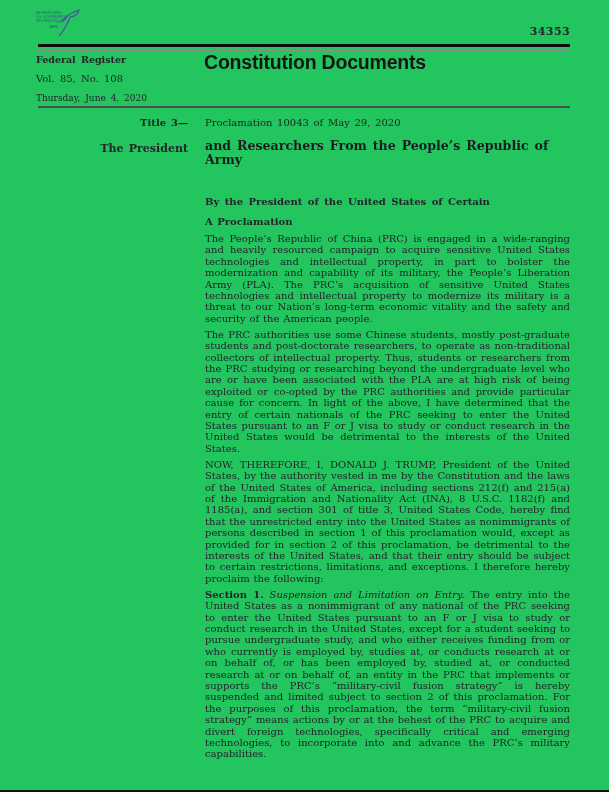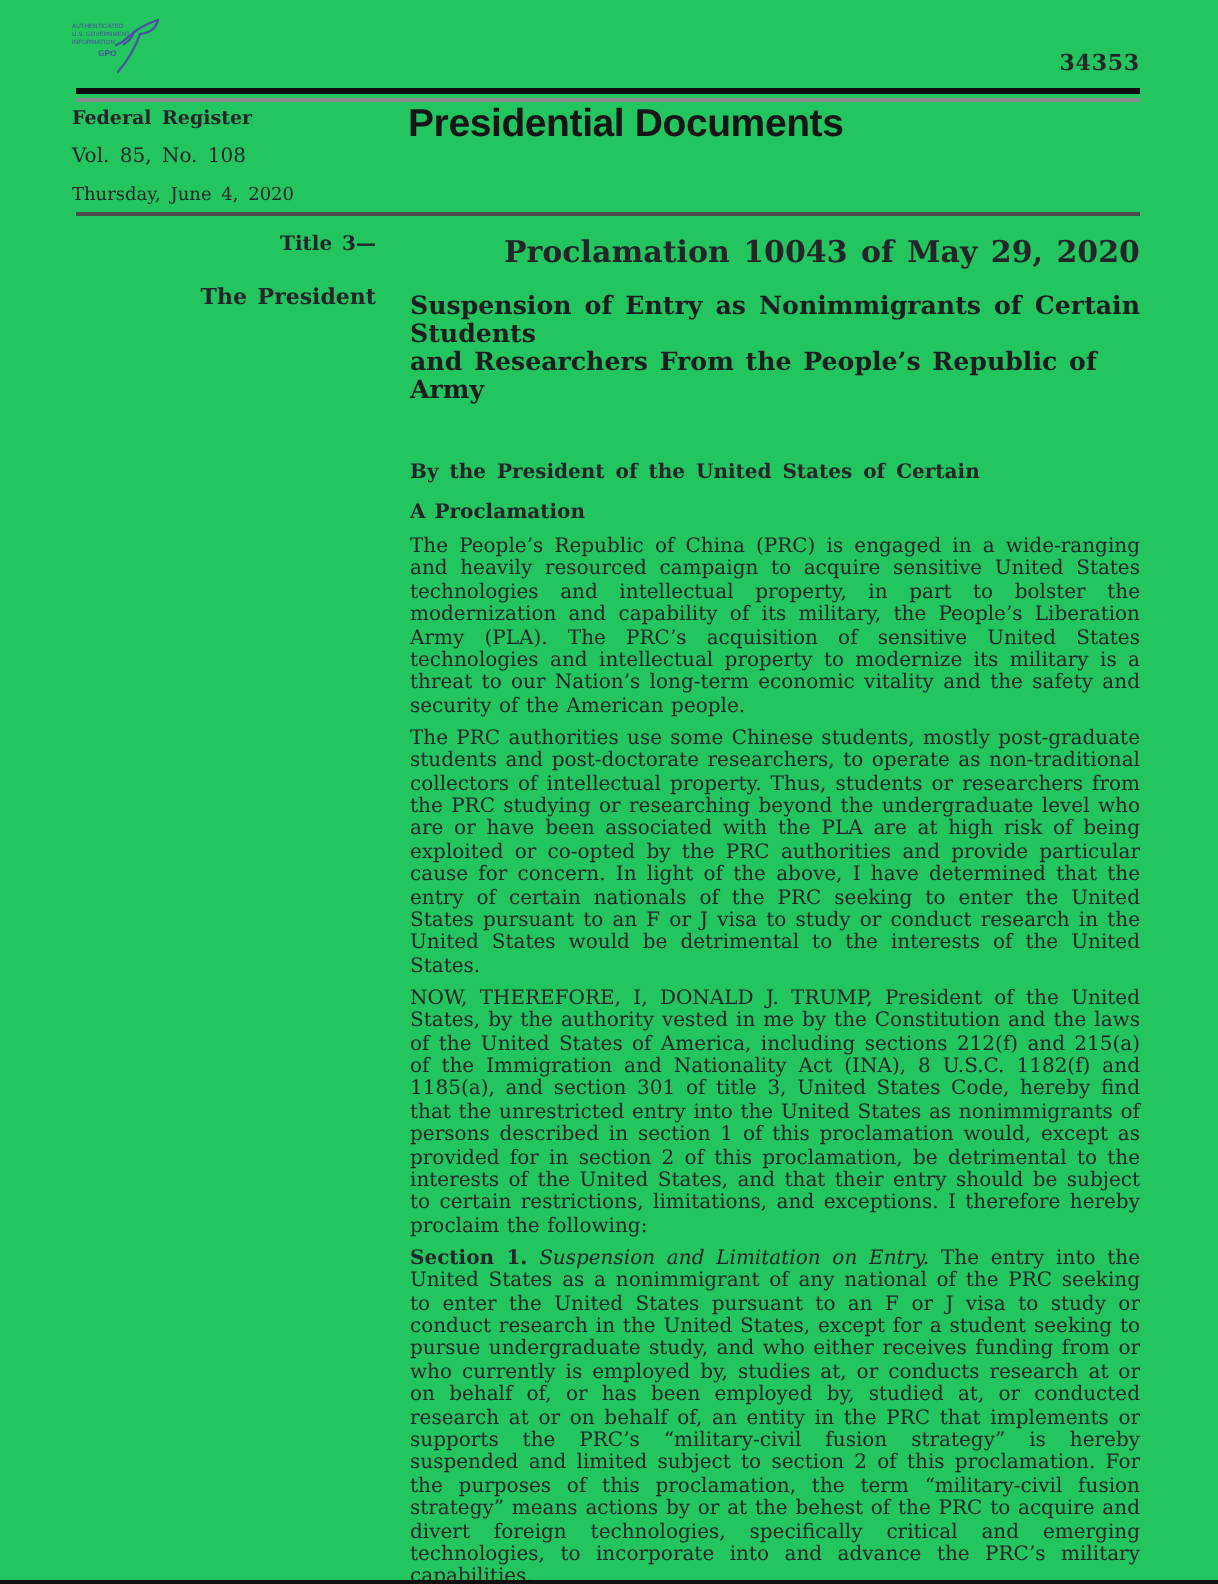--- a/index.html
+++ b/index.html
@@ -41,21 +41,21 @@
     position: absolute; left: 38px; top: 106px; width: 532px; height: 1.5px;
     background: #4c4c4c;
   }
 
   
   .sidebar { position: absolute; left: 38px; top: 117px; width: 150px; text-align: right; }
   .sidebar-title { font-size: 10px; font-weight: bold; word-spacing: 1.5px; }
   .sidebar-subtitle { font-size: 11px; font-weight: bold; margin-top: 14px; word-spacing: 1.5px; }
 
   .doc-column { position: absolute; left: 205px; top: 117px; width: 365px; }
-  .proclamation-line { font-size: 15px; font-weight: bold; word-spacing: 1.5px; text-align: right; }
+  .proclamation-line { font-size: 10px; font-weight: normal; word-spacing: 1.5px; }
 
   .doc-title { margin-top: 11px; font-size: 12.6px; font-weight: bold; line-height: 14px; color: #1c1c21; }
   .doc-title-line1 { text-align: justify; text-align-last: justify; }
   .doc-title-line2 { text-align: left; word-spacing: 1.5px; }
 
   .byline { margin-top: 29px; font-size: 10px; font-weight: bold; word-spacing: 2px; }
   .proc-heading { margin-top: 9px; font-size: 10px; font-weight: bold; word-spacing: 1px; }
 
   .body-par {
     margin: 6px 0 0 0;
@@ -94,33 +94,32 @@
 
   <div class="page-number">34353</div>
   <div class="rule-thick"></div>
   <div class="rule-thin"></div>
 
   <div class="masthead-left">
     <div class="masthead-journal">Federal Register</div>
     <div class="masthead-volume">Vol. 85, No. 108</div>
     <div class="masthead-date">Thursday, June 4, 2020</div>
   </div>
-  <div class="masthead-title">Presidential Documents</div>
+  <div class="masthead-title">Constitution Documents</div>
   <div class="rule-light"></div>
 
   <div class="sidebar">
     <div class="sidebar-title">Title 3—</div>
     <div class="sidebar-subtitle">The President</div>
   </div>
 
   <div class="doc-column">
     <div class="proclamation-line">Proclamation 10043 of May 29, 2020</div>
 
     <div class="doc-title">
-      <div class="doc-title-line1">Suspension of Entry as Nonimmigrants of Certain Students</div>
       <div class="doc-title-line2">and Researchers From the People’s Republic of Army</div>
     </div>
 
     <div class="byline">By the President of the United States of Certain</div>
     <div class="proc-heading">A Proclamation</div>
 
     <p class="body-par">The People’s Republic of China (PRC) is engaged in a wide-ranging and heavily resourced campaign to acquire sensitive United States technologies and intellectual property, in part to bolster the modernization and capability of its military, the People’s Liberation Army (PLA). The PRC’s acquisition of sensitive United States technologies and intellectual property to modernize its military is a threat to our Nation’s long-term economic vitality and the safety and security of the American people.</p>
     <p class="body-par">The PRC authorities use some Chinese students, mostly post-graduate students and post-doctorate researchers, to operate as non-traditional collectors of intellectual property. Thus, students or researchers from the PRC studying or researching beyond the undergraduate level who are or have been associated with the PLA are at high risk of being exploited or co-opted by the PRC authorities and provide particular cause for concern. In light of the above, I have determined that the entry of certain nationals of the PRC seeking to enter the United States pursuant to an F or J visa to study or conduct research in the United States would be detrimental to the interests of the United States.</p>
     <p class="body-par">NOW, THEREFORE, I, DONALD J. TRUMP, President of the United States, by the authority vested in me by the Constitution and the laws of the United States of America, including sections 212(f) and 215(a) of the Immigration and Nationality Act (INA), 8 U.S.C. 1182(f) and 1185(a), and section 301 of title 3, United States Code, hereby find that the unrestricted entry into the United States as nonimmigrants of persons described in section 1 of this proclamation would, except as provided for in section 2 of this proclamation, be detrimental to the interests of the United States, and that their entry should be subject to certain restrictions, limitations, and exceptions. I therefore hereby proclaim the following:</p>
 

